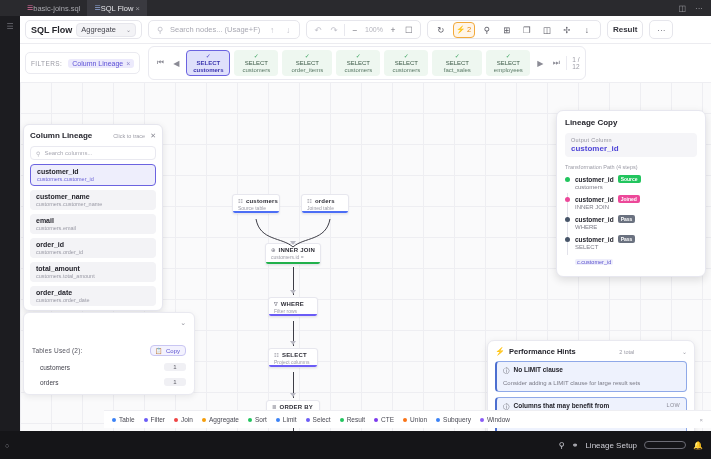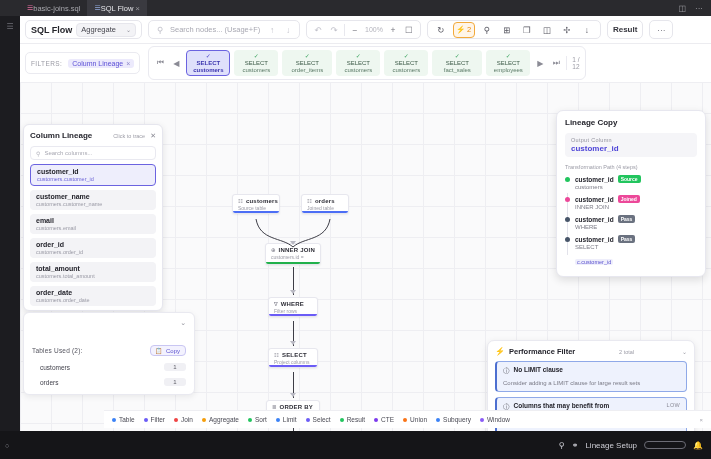--- a/index.html
+++ b/index.html
@@ -507,21 +507,21 @@
                     <span class="badge" style="background:#6b7280">Pass</span>
                   </div><div class="ssub">SELECT</div><div class="code">c.customer_id</div></div>
               </div>
             </div>
         </div>
       </div>
 
       <div class="php">
         <div class="ph-head">
           <span class="bolt">⚡</span>
-          <span class="ph-title">Performance Filter</span>
+          <span class="ph-title">Performance Hints</span>
           <span class="ph-cnt">2 total</span>
           <span class="ph-chev">⌄</span>
         </div>
         <div id="ph-list">
             <div class="hint">
               <div class="hrow">
                 <span class="hico">ⓘ</span>
                 <span class="htitle">No LIMIT clause</span>
               </div>
               <div class="hdesc">Consider adding a LIMIT clause for large result sets</div>

